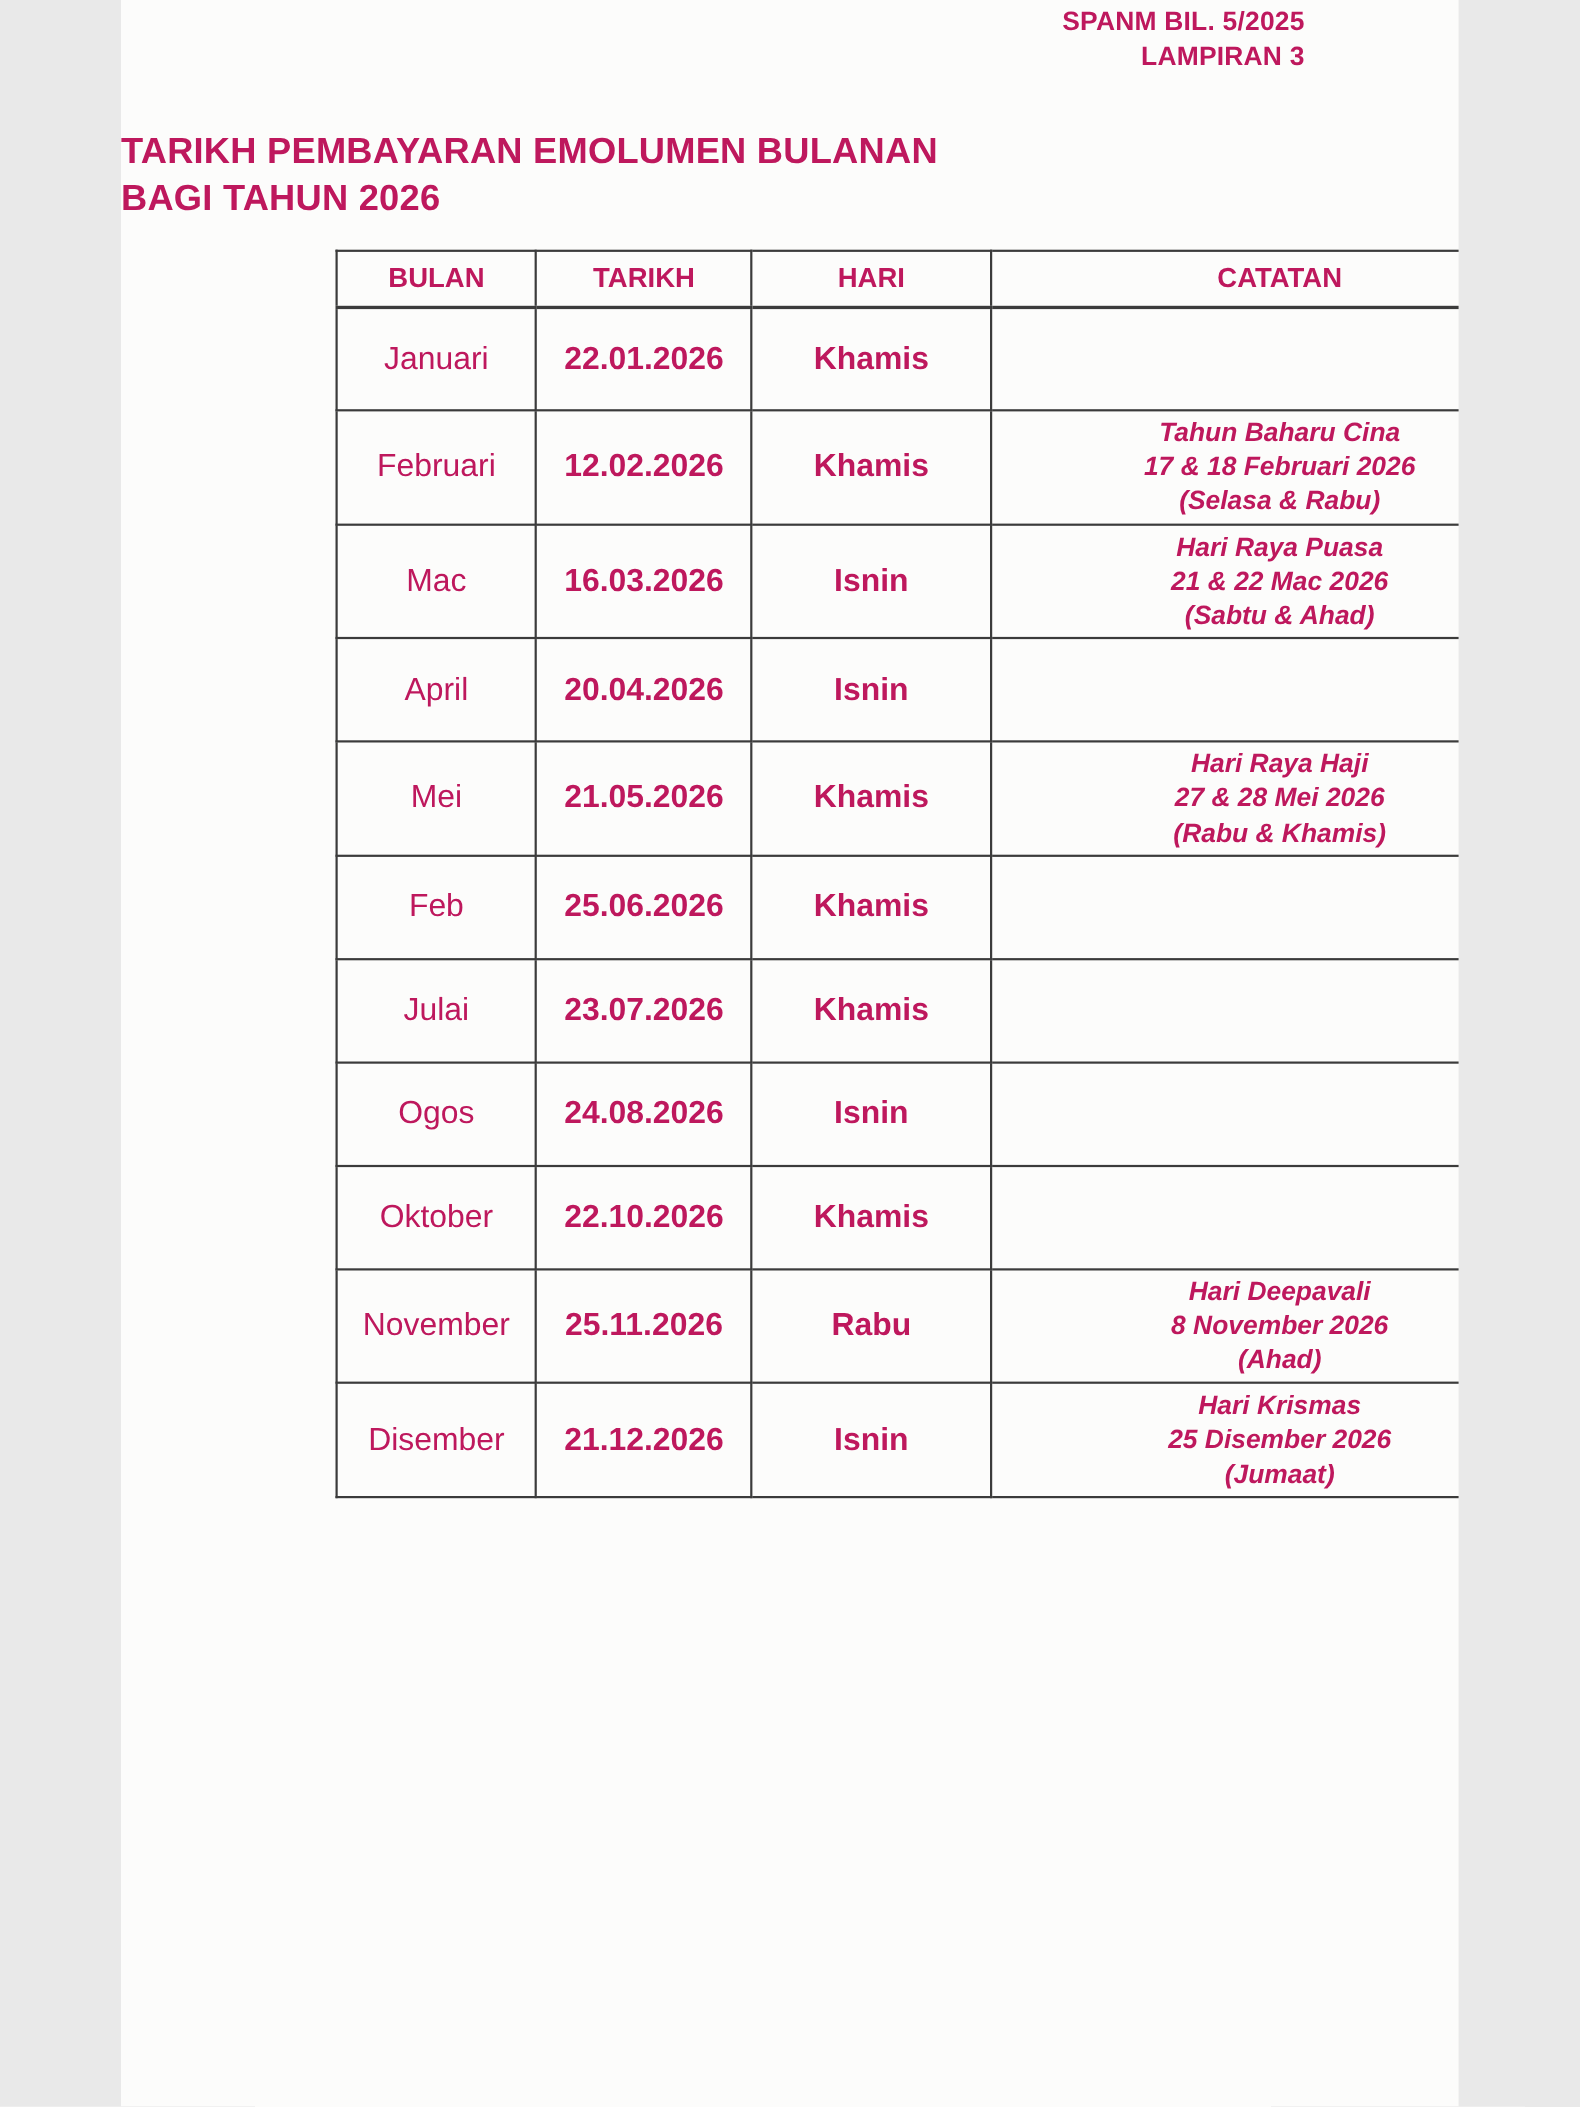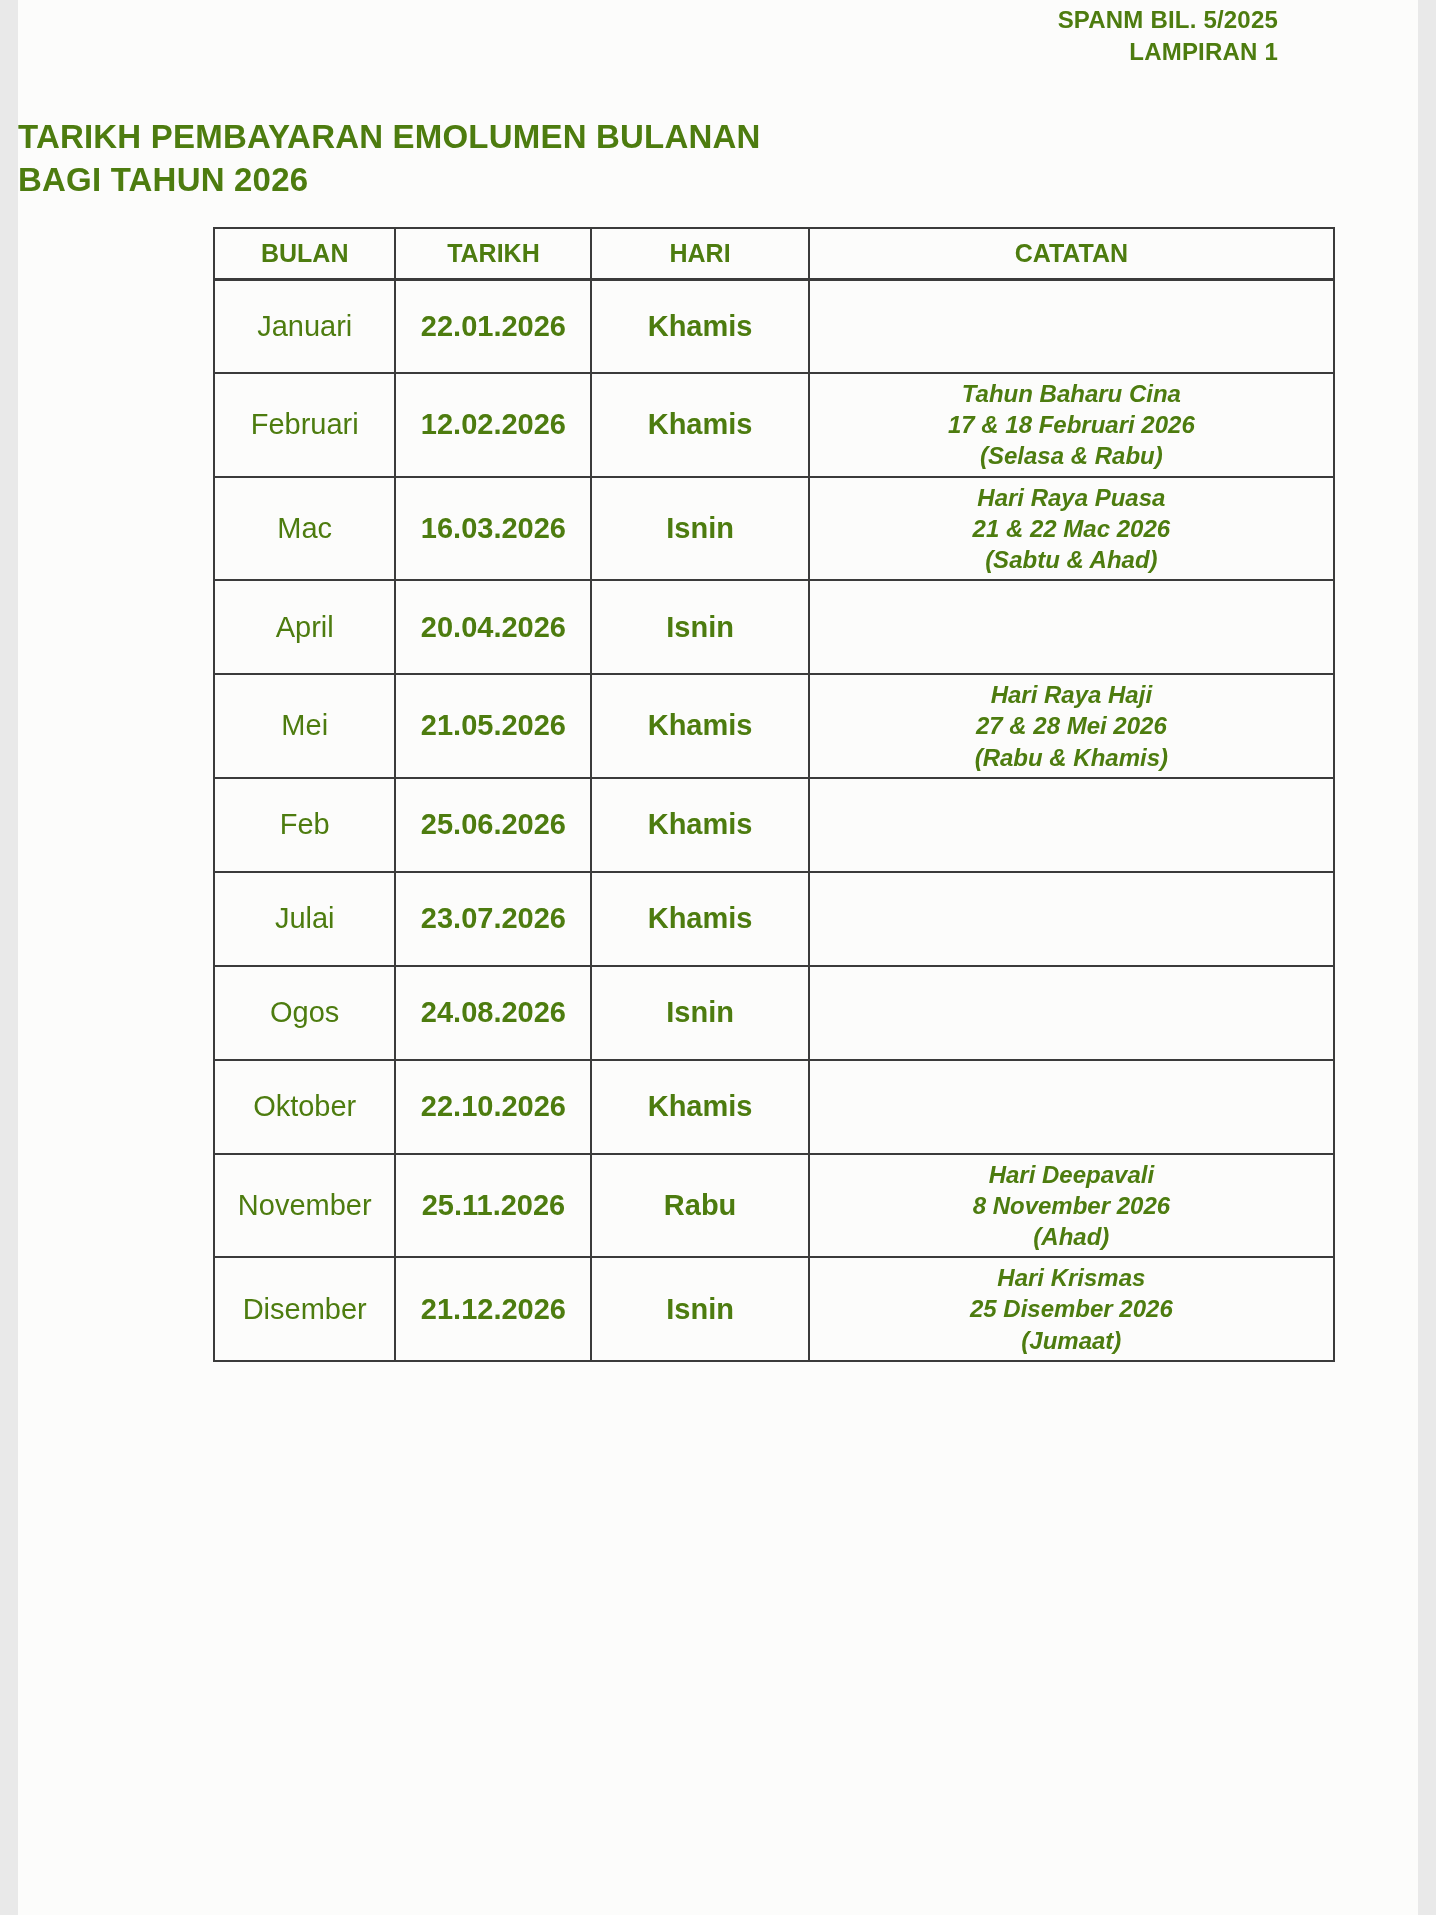--- a/index.html
+++ b/index.html
@@ -2,25 +2,25 @@
 <html><head>
 <meta charset="utf-8">
 <style>
   html, body {
     margin: 0;
     padding: 0;
     background: #e9e9e9;
   }
   .page {
     position: relative;
-    width: 1400px;
+    width: 1216px;
     height: 1915px;
     margin: 0 auto;
     background: #fcfcfb;
-    color: #4d7c0f;
+    color: #be185d;
     font-family: "Liberation Sans", "DejaVu Sans", sans-serif;
     overflow: hidden;
   }
   .ref-block {
     position: absolute;
     top: 4px;
     right: 140px;
     text-align: right;
     font-weight: bold;
     font-size: 24px;
@@ -78,21 +78,21 @@
     line-height: 1.3;
   }
 </style>
 </head>
 <body>
 
 <div class="page">
 
   <div class="ref-block">
     <div>SPANM BIL. 5/2025</div>
-    <div>LAMPIRAN 1</div>
+    <div>LAMPIRAN 3</div>
   </div>
 
   <div class="title-block">
     <div>TARIKH PEMBAYARAN EMOLUMEN BULANAN</div>
     <div>BAGI TAHUN 2026</div>
   </div>
 
   <table class="pay-table">
     <colgroup>
       <col style="width:16.2%">

